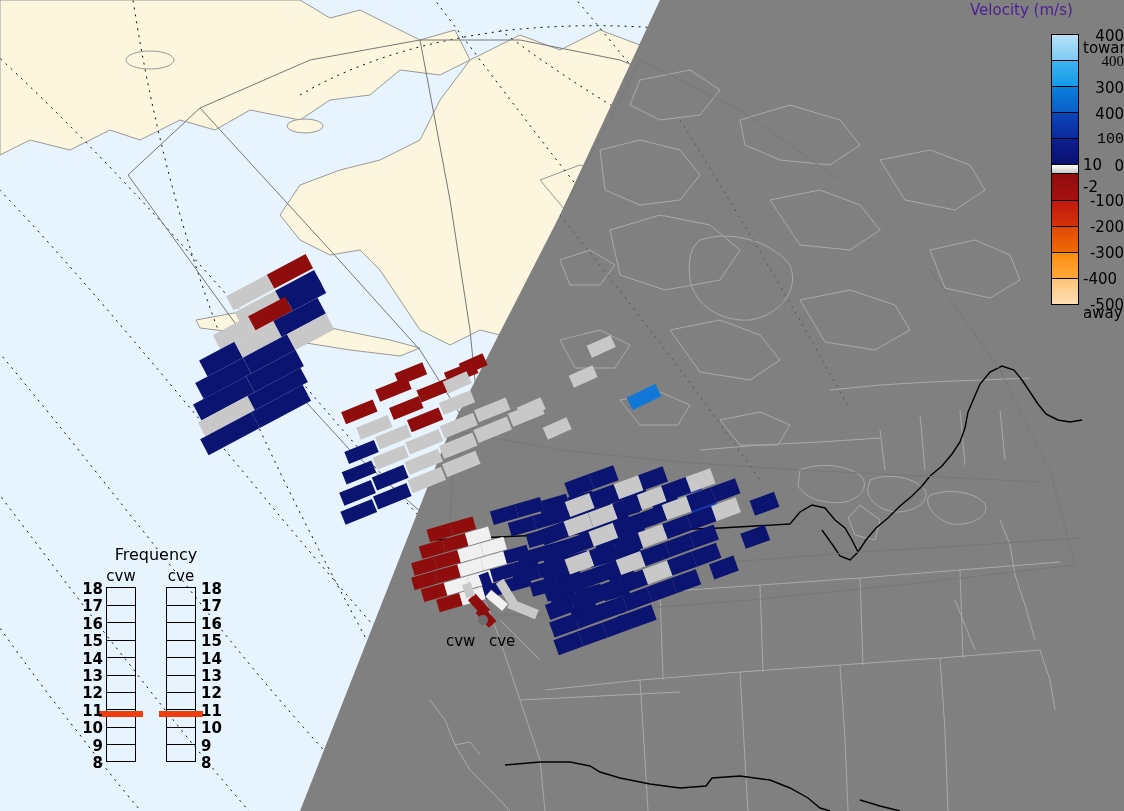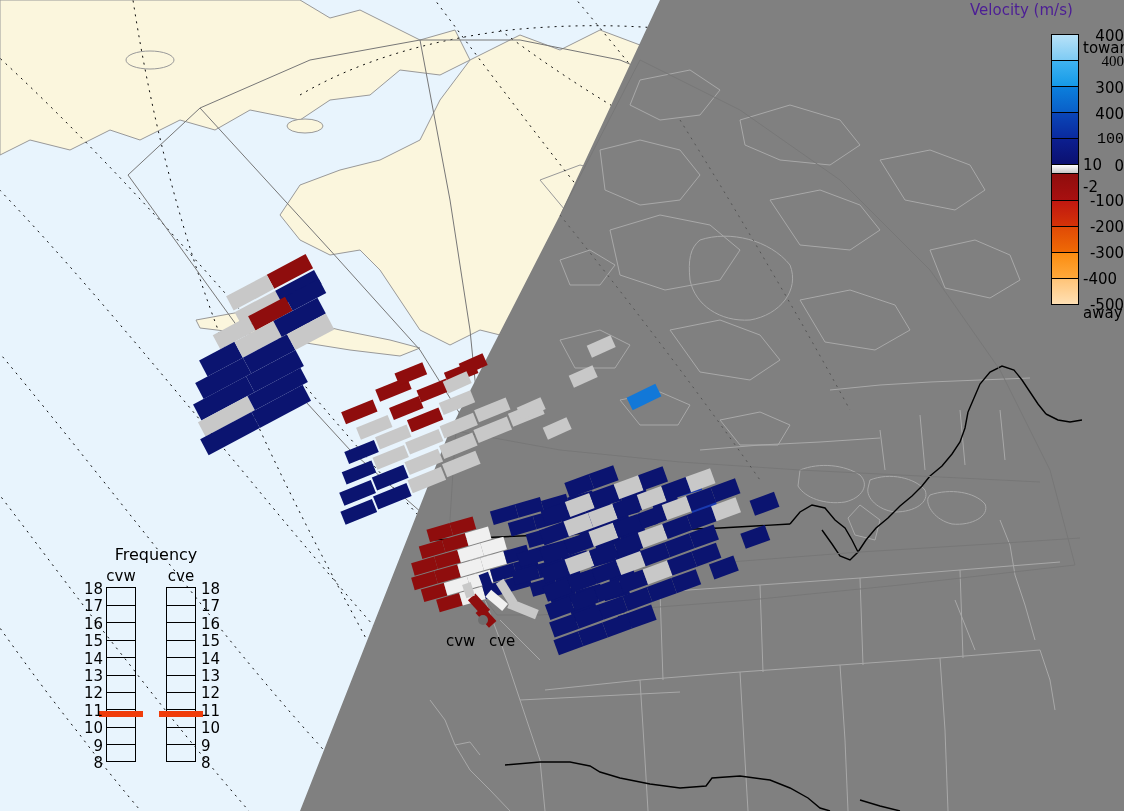--- a/index.html
+++ b/index.html
@@ -48,21 +48,21 @@
   #freq-panel{position:absolute;left:81px;top:545px;width:150px;height:235px;z-index:40;}
   #freq-title{position:absolute;left:0;top:0;width:150px;text-align:center;
               font-size:16px;color:#000;}
   .freq-col-label{position:absolute;top:22px;font-size:15px;color:#000;text-align:center;}
   .freq-bar{
     position:absolute;top:42px;width:30px;height:175px;
     box-sizing:border-box;border:1px solid #000;background:transparent;
   }
   .freq-grid{position:absolute;left:0;width:100%;height:1px;background:#000;}
   .freq-marker{position:absolute;height:6px;background:#f03c0a;}
-  .freq-tick{position:absolute;font-size:15px;color:#000;width:24px;}
+  .freq-tick{position:absolute;font-size:15px;color:#000;width:24px;font-weight:bold;}
   .freq-tick.l{text-align:right;}
   .freq-tick.r{text-align:left;}
 
   
   .site-label{position:absolute;font-size:15px;color:#000;z-index:40;white-space:nowrap;}
 </style>
 </head>
 <body>
 
 <div id="stage">

